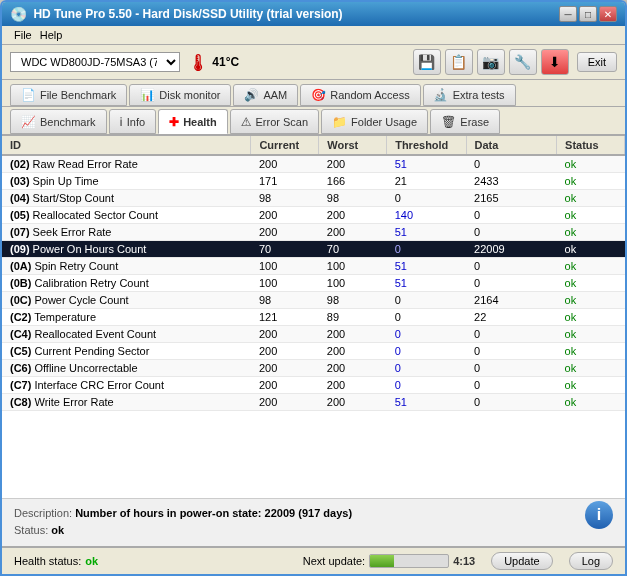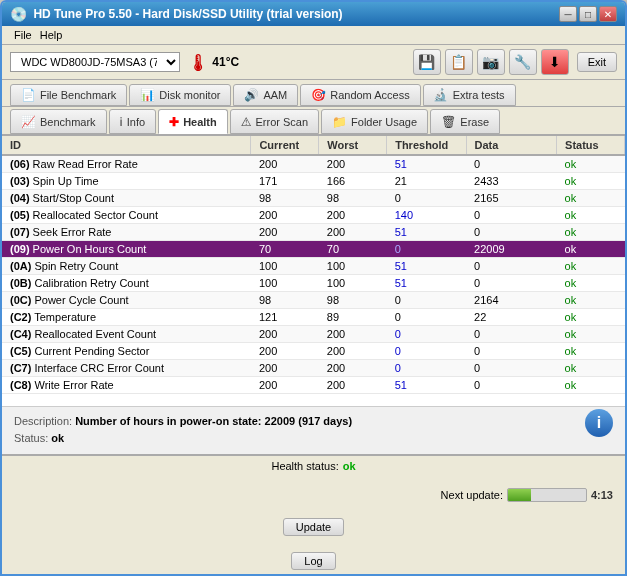--- a/index.html
+++ b/index.html
@@ -157,21 +157,21 @@
       color: #333;
       border-right: 1px solid #ccc;
       margin-left: 43px;
     }
 
     tbody tr {
       border-bottom: 1px solid #e8e8e8;
     }
     tbody tr:nth-child(odd) { background: #f9f9f9; }
     tbody tr:nth-child(even) { background: white; }
-    tbody tr.highlighted { background: #701a75; color: white; }
+    tbody tr.highlighted { background: #0f172a; color: white; }
     tbody tr.highlighted td { color: white; }
 
     tbody td {
       padding: 2px 8px;
       color: #000;
     }
 
     .status-ok { color: #008000; }
     .status-ok-white { color: white; }
 
@@ -200,21 +200,20 @@
     }
 
     .status-bar {
       background: #ece9d8;
       border-top: 2px solid #aaa;
       padding: 4px 12px;
       display: flex;
       align-items: center;
       gap: 16px;
       font-size: 11px;
-      flex-direction: column;
     }
 
     .health-indicator { display: flex; align-items: center; gap: 4px; }
     .health-ok { color: #00aa00; font-weight: bold; }
 
     .update-section { display: flex; align-items: center; gap: 4px; margin-left: auto; }
     .progress-bar {
       width: 80px; height: 14px;
       background: #ddd;
       border: 1px solid #aaa;
@@ -223,21 +222,21 @@
     }
     .progress-fill {
       height: 100%;
       background: linear-gradient(to bottom, #90d050, #50a020);
     }
     .time-display { font-size: 11px; font-weight: bold; color: #333; }
 
     .action-btn {
       background: linear-gradient(to bottom, #f5f5f5, #d8d8d8);
       border: 1px solid #aaa;
-      border-radius: 3px;
+      border-radius: 9px;
       padding: 2px 12px;
       cursor: pointer;
       font-size: 11px;
     }
   </style>
 </head>
 <body>
 
 <div class="window">
 
@@ -332,21 +331,21 @@
             <th style="width: 220px;">ID</th>
             <th style="width: 60px;">Current</th>
             <th style="width: 60px;">Worst</th>
             <th style="width: 70px;">Threshold</th>
             <th style="width: 80px;">Data</th>
             <th style="width: 60px;">Status</th>
           </tr>
         </thead>
         <tbody id="table-body">
         <tr>
-    <td><b>(06)</b> Raw Read Error Rate</td>
+    <td><b>(02)</b> Raw Read Error Rate</td>
     <td>200</td>
     <td>200</td>
     <td style="color: #0000cc">51</td>
     <td style="">0</td>
     <td class="status-ok">ok</td>
   </tr>
             <tr>
     <td><b>(03)</b> Spin Up Time</td>
     <td>171</td>
     <td>166</td>
@@ -421,20 +420,28 @@
             <tr>
     <td><b>(C4)</b> Reallocated Event Count</td>
     <td>200</td>
     <td>200</td>
     <td style="color: #0000cc">0</td>
     <td style="">0</td>
     <td class="status-ok">ok</td>
   </tr>
             <tr>
     <td><b>(C5)</b> Current Pending Sector</td>
+    <td>200</td>
+    <td>200</td>
+    <td style="color: #0000cc">0</td>
+    <td style="">0</td>
+    <td class="status-ok">ok</td>
+  </tr>
+            <tr>
+    <td><b>(C6)</b> Offline Uncorrectable</td>
     <td>200</td>
     <td>200</td>
     <td style="color: #0000cc">0</td>
     <td style="">0</td>
     <td class="status-ok">ok</td>
   </tr>
             <tr>
     <td><b>(C7)</b> Interface CRC Error Count</td>
     <td>200</td>
     <td>200</td>

